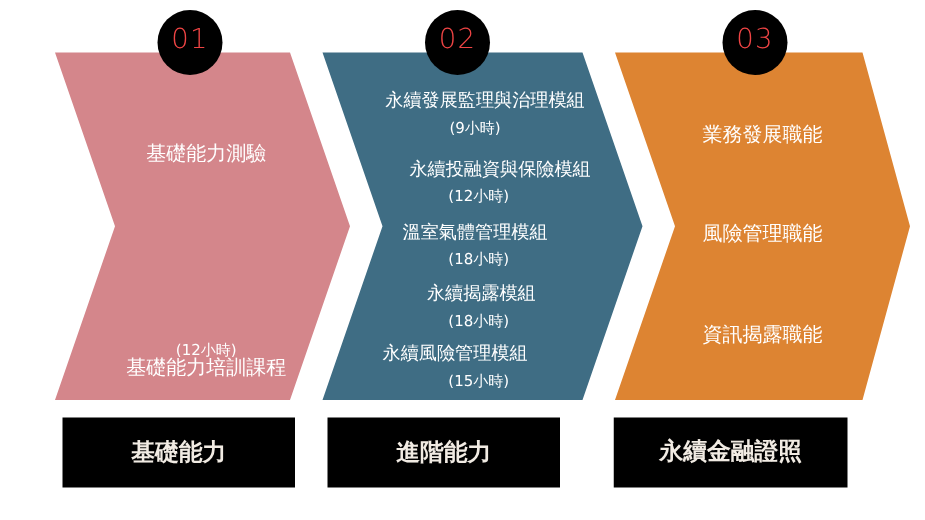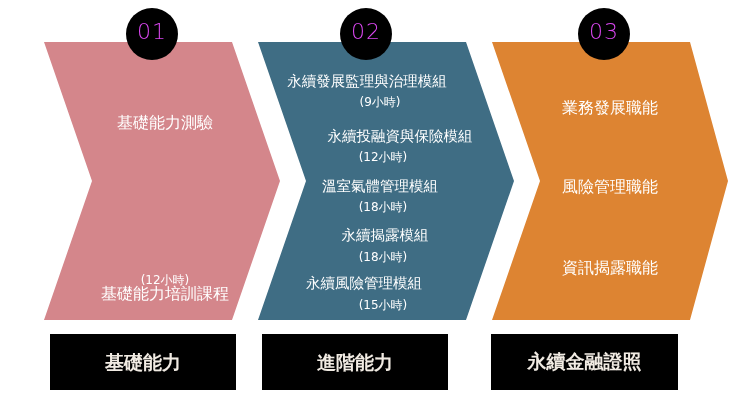--- a/index.html
+++ b/index.html
@@ -1,20 +1,20 @@
 <!DOCTYPE html>
 <html><head>
 <meta charset="utf-8">
 <style>
   html, body { margin:0; padding:0; }
   body { width:740px; height:416px; background:#ffffff; position:relative; overflow:hidden;
          font-family:"DejaVu Sans", "Liberation Sans", sans-serif; }
   svg.chev { position:absolute; left:0; top:0; }
   .badge { position:absolute; width:52px; height:52px; border-radius:50%; background:#000;
-           color:#d946ef; font-size:22px; line-height:48px; text-align:center; letter-spacing:1px;
+           color:#ef4444; font-size:22px; line-height:48px; text-align:center; letter-spacing:1px;
            font-family:"DejaVu Sans", sans-serif; font-weight:300; }
   .txt { position:absolute; color:#ffffff; text-align:center; }
   .main { font-size:16px; line-height:20px; }
   .sub { font-size:12px; line-height:16px; }
   .mod { font-size:14.5px; line-height:18px; }
   .label { position:absolute; background:#000000; color:#f1ebe3; font-size:19px; font-weight:bold;
            text-align:center; line-height:56px; height:56px; top:334px; }
 </style>
 </head>
 <body>
@@ -26,21 +26,21 @@
 </svg>
 
 <div class="badge" style="left:126px; top:8px;">01</div>
 <div class="badge" style="left:340px; top:8px;">02</div>
 <div class="badge" style="left:578px; top:8px;">03</div>
 
 <div class="txt main" style="left:80px; width:170px; top:113px;">基礎能力測驗</div>
 <div class="txt main" style="left:70px; width:190px; top:244px;margin-top:40px;">基礎能力培訓課程</div>
 <div class="txt sub" style="left:120px; width:90px; top:272px;">(12小時)</div>
 
-<div class="txt mod" style="left:267px; width:200px; top:72px;">永續發展監理與治理模組</div>
+<div class="txt mod" style="left:288px; width:200px; top:72px;">永續發展監理與治理模組</div>
 <div class="txt sub" style="left:340px; width:80px; top:94px;">(9小時)</div>
 
 <div class="txt mod" style="left:310px; width:180px; top:127px;">永續投融資與保險模組</div>
 <div class="txt sub" style="left:343px; width:80px; top:149px;">(12小時)</div>
 
 <div class="txt mod" style="left:310px; width:140px; top:177px;">溫室氣體管理模組</div>
 <div class="txt sub" style="left:343px; width:80px; top:199px;">(18小時)</div>
 
 <div class="txt mod" style="left:330px; width:110px; top:226px;">永續揭露模組</div>
 <div class="txt sub" style="left:343px; width:80px; top:249px;">(18小時)</div>

